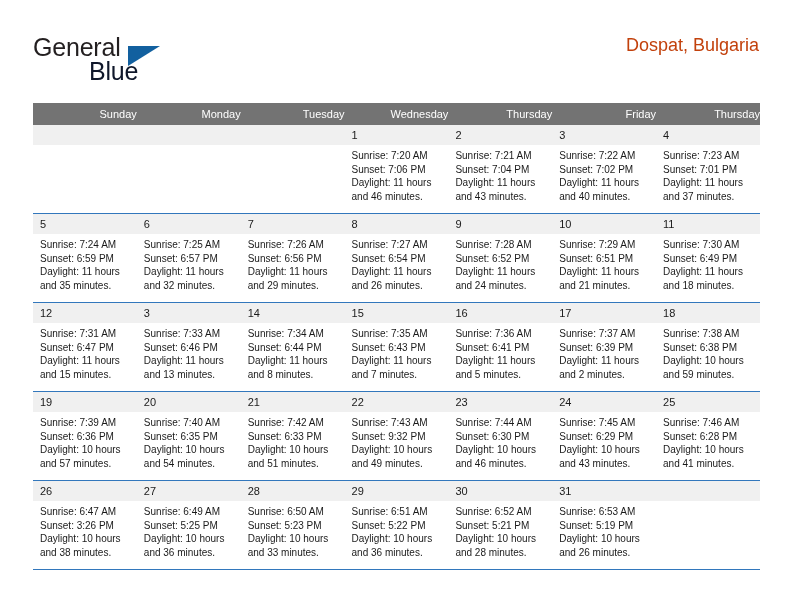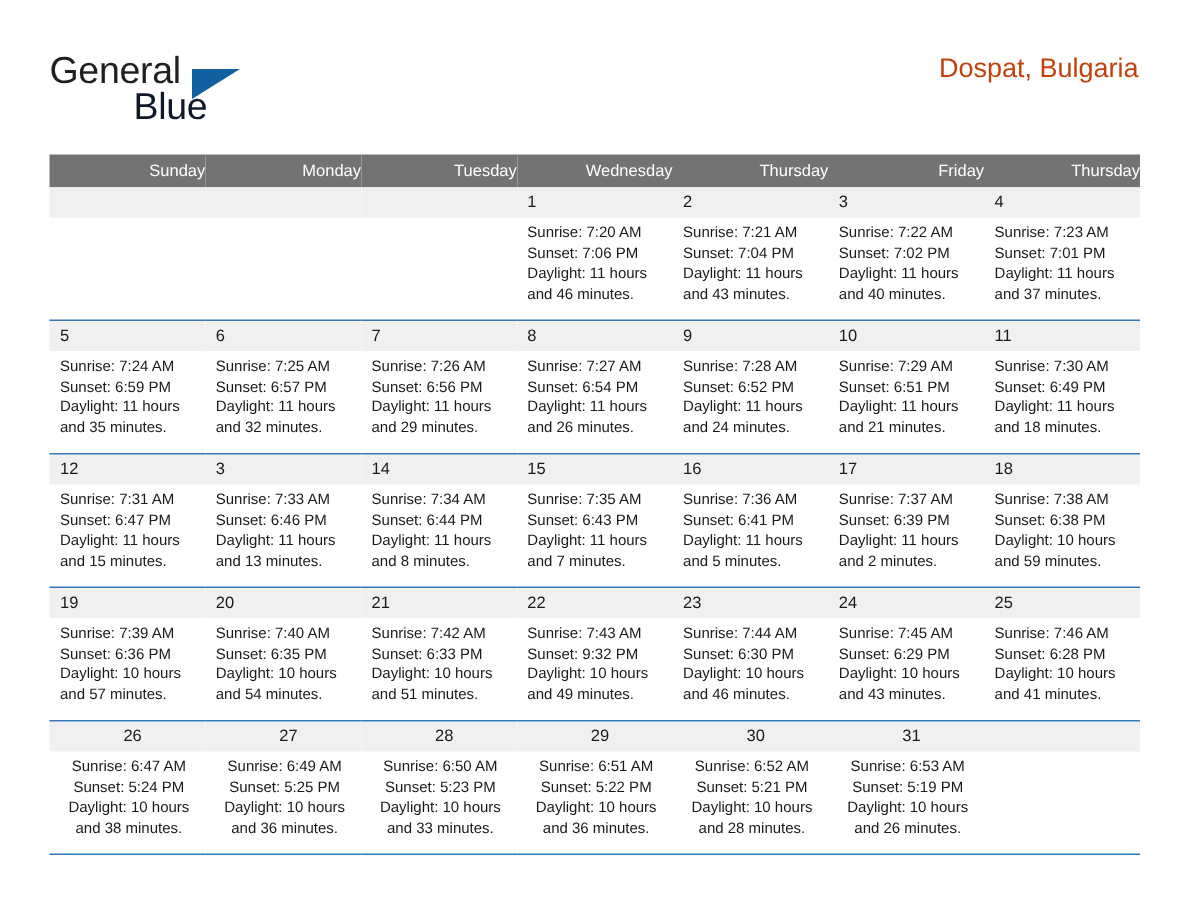--- a/index.html
+++ b/index.html
@@ -110,21 +110,20 @@
     padding: 0;
     height: 88px;
     border-top: 1px solid #3277bc;
     background: #ffffff;
   }
   .calendar tr.week-row:first-child td {
     border-top: none;
   }
   .calendar tr.last-week td {
     border-bottom: 1px solid #3277bc;
-    text-align: center;
   }
   .daynum {
     display: block;
     background: #f0f0f0;
     font-size: 11px;
     color: #1a1a1a;
     padding: 4px 0 4px 7px;
     height: 12px;
     line-height: 12px;
   }
@@ -439,21 +438,21 @@
             <div>and 41 minutes.</div>
           </div>
         </td>
       </tr>
 
       <tr class="week-row last-week">
         <td>
           <span class="daynum">26</span>
           <div class="details">
             <div>Sunrise: 6:47 AM</div>
-            <div>Sunset: 5:24 PM</div>
+            <div>Sunset: 3:26 PM</div>
             <div>Daylight: 10 hours</div>
             <div>and 38 minutes.</div>
           </div>
         </td>
         <td>
           <span class="daynum">27</span>
           <div class="details">
             <div>Sunrise: 6:49 AM</div>
             <div>Sunset: 5:25 PM</div>
             <div>Daylight: 10 hours</div>

